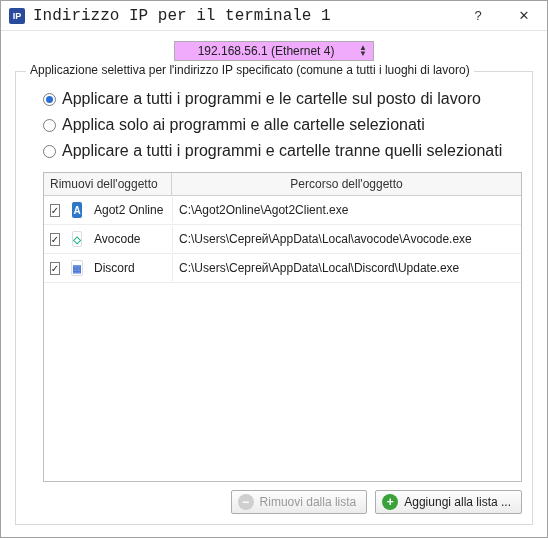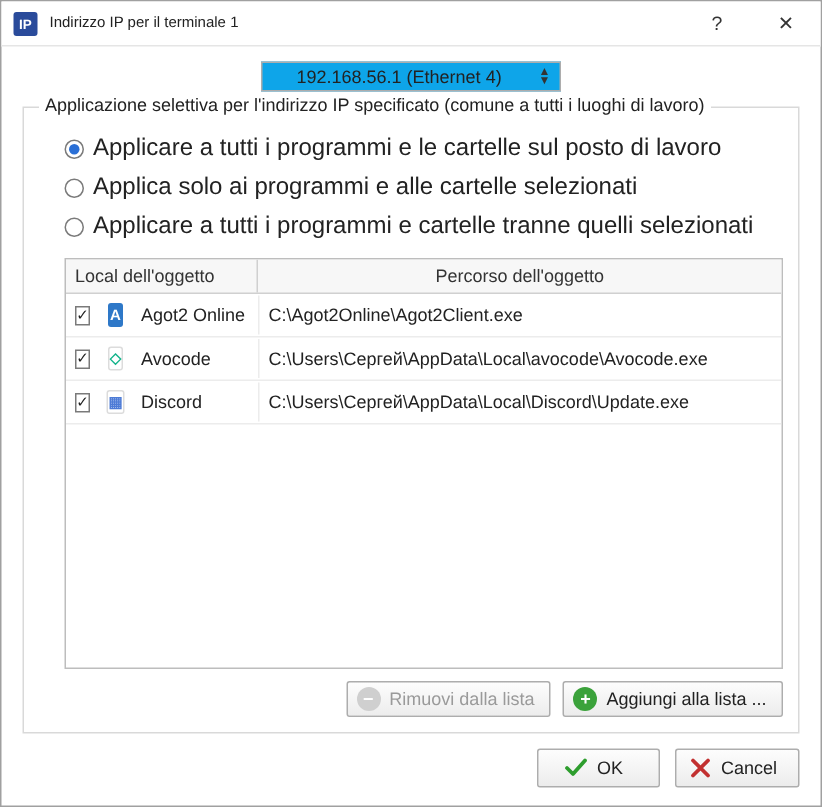--- a/index.html
+++ b/index.html
@@ -30,21 +30,21 @@
     border-bottom: 1px solid #e5e5e5;
   }
   .titlebar .app-icon {
     width: 16px; height: 16px;
     background: #2a4b9b;
     border-radius: 2px;
     display: flex; align-items: center; justify-content: center;
     color: #fff; font-size: 9px; font-weight: bold;
     margin-right: 8px;
   }
-  .titlebar .title { flex: 1; font-size: 10px; }
+  .titlebar .title { flex: 1; font-size: 16px; font-family: Liberation Mono, monospace; }
   .titlebar .win-btns { display: flex; }
   .titlebar .win-btn {
     width: 46px; height: 30px;
     display: flex; align-items: center; justify-content: center;
     font-size: 13px; color: #333;
   }
 
   .content {
     flex: 1;
     padding: 10px 14px 12px 14px;
@@ -58,21 +58,21 @@
     color: #222;
     margin-bottom: 8px;
   }
   .ip-row {
     display: flex;
     justify-content: center;
     margin-bottom: 10px;
   }
   .combo {
     border: 1px solid #adadad;
-    background: #0ea5e9;
+    background: #f0abfc;
     padding: 2px 6px;
     display: flex;
     align-items: center;
     font-size: 12px;
     min-width: 200px;
   }
   .combo .combo-text { flex:1; text-align:center; }
   .combo .combo-spin {
     display:flex; flex-direction:column; margin-left:8px;
     line-height: 6px;
@@ -227,21 +227,21 @@
         <span class="radio"></span>
         <span>Applica solo ai programmi e alle cartelle selezionati</span>
       </div>
       <div class="radio-row">
         <span class="radio"></span>
         <span>Applicare a tutti i programmi e cartelle tranne quelli selezionati</span>
       </div>
 
       <div class="table-wrap">
         <div class="thead">
-          <div class="th col-title">Local dell'oggetto</div>
+          <div class="th col-title">Rimuovi dell'oggetto</div>
           <div class="th col-path">Percorso dell'oggetto</div>
         </div>
         <div class="tbody">
 
           <div class="tr">
             <div class="td col-chk">
                 <span class="chk checked"></span>
               </div>
             <div class="td col-icon">
                 <span class="row-icon" style="background:#2e78c8;">A</span>
@@ -280,33 +280,15 @@
           <span class="btn-ico">−</span>
           <span>Rimuovi dalla lista</span>
         </div>
         <div class="btn add">
           <span class="btn-ico">+</span>
           <span>Aggiungi alla lista ...</span>
         </div>
       </div>
     </div>
 
-    <div class="footer">
-      <div class="fbtn ok">
-        <span class="fico">
-          <svg width="16" height="16" viewBox="0 0 16 16">
-              <path d="M2 8 L6 12 L14 3" stroke="#2e9e2e" stroke-width="2.5" fill="none" stroke-linecap="round" stroke-linejoin="round"></path>
-            </svg>
-        </span>
-        <span>OK</span>
-      </div>
-      <div class="fbtn cancel">
-        <span class="fico">
-          <svg width="14" height="14" viewBox="0 0 14 14">
-              <path d="M2 2 L12 12 M12 2 L2 12" stroke="#c23030" stroke-width="2.5" stroke-linecap="round"></path>
-            </svg>
-        </span>
-        <span>Cancel</span>
-      </div>
-    </div>
 
   </div>
 </div>
 
 </body></html>

